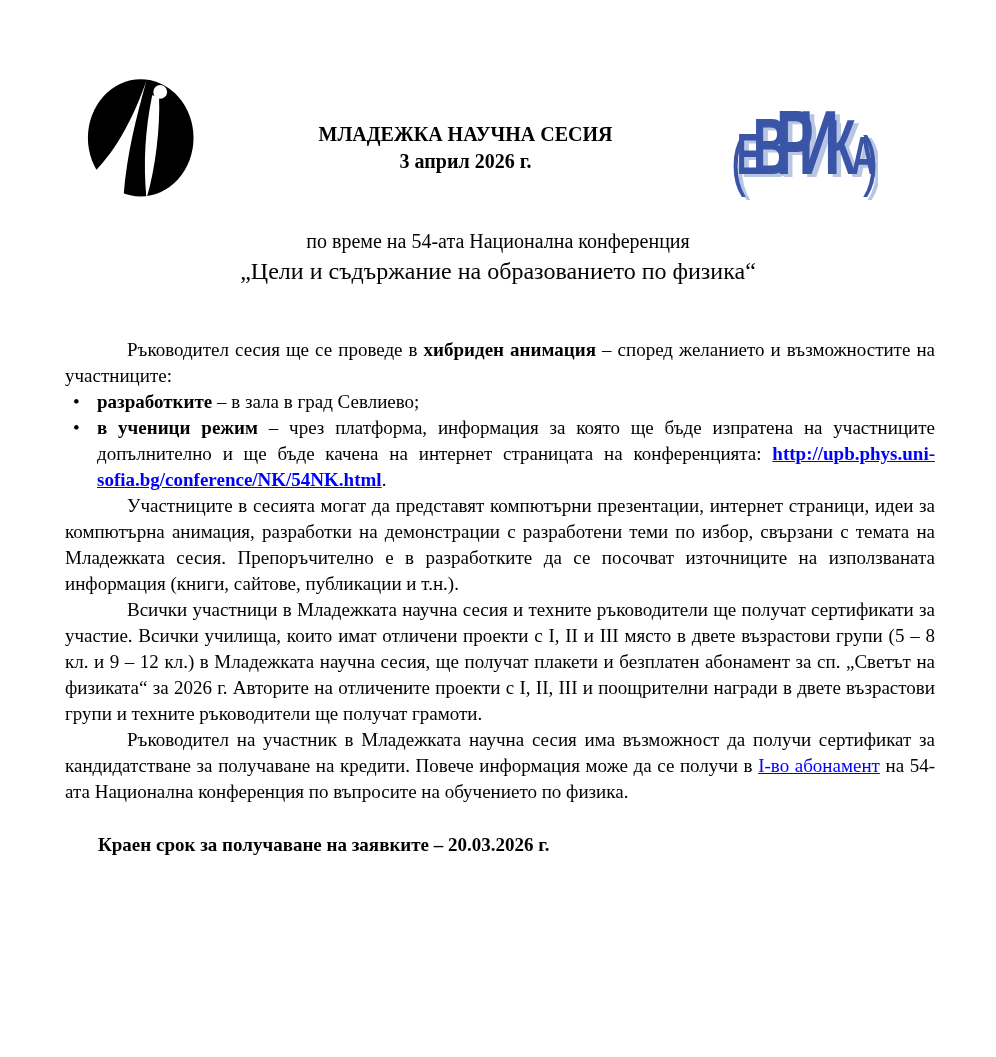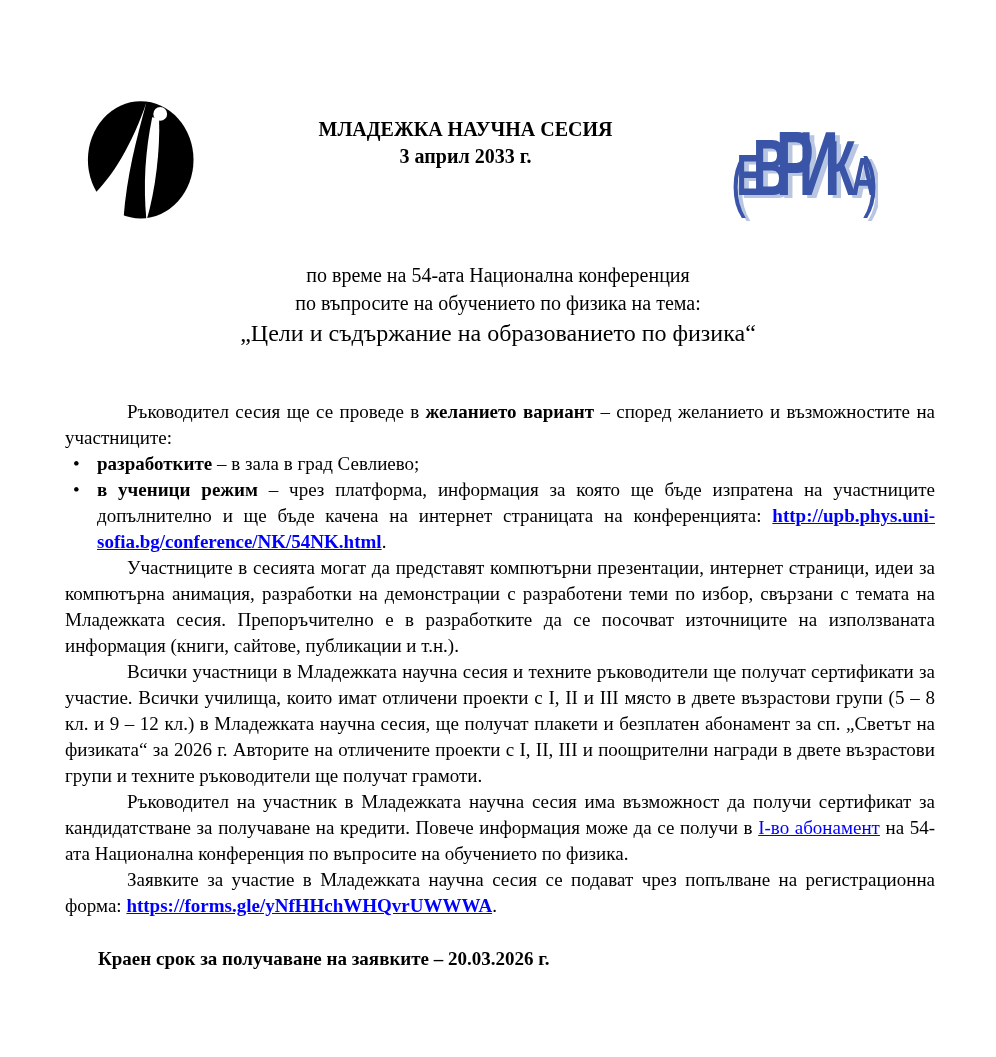--- a/index.html
+++ b/index.html
@@ -6,37 +6,37 @@
   body {
     width:996px; height:1057px;
     background:#ffffff;
     color:#000000;
     font-family:"Liberation Serif", serif;
     overflow:hidden;
   }
   
   .header-row {
     display:flex;
-    align-items:flex-start;
-    padding:99px 118px 0 85px;
+    align-items:center;
+    padding:77px 118px 0 85px;
   }
   .left-logo { width:116px; height:124px; flex:none; }
   .title-block {
     flex:1;
     text-align:center;
     padding-top:17px;
     font-size:20px;
     line-height:27px;
   }
   .title-block .line-b { font-weight:bold; }
   .right-logo { width:148px; height:123px; flex:none; }
 
   
   .subheader {
-    margin-top:38px;
+    margin-top:26px;
     text-align:center;
     font-size:20px;
     line-height:28px;
   }
   .subheader .big {
     font-size:24px;
     font-weight:normal;
     line-height:33px;
   }
 
@@ -70,21 +70,21 @@
 
   <svg class="left-logo" viewBox="0 0 100 108" aria-hidden="true">
     <ellipse cx="48" cy="53" rx="46" ry="51" fill="#000000"></ellipse>
     <path fill="#ffffff" d="M4 86 C 24 68 41 38 53 3 C 44 36 36 66 33 104 C 21 99 10 93 4 86 Z"></path>
     <path fill="#ffffff" d="M58 16 C 52 46 50 74 53 106 C 61 79 65 44 64 17 Z"></path>
     <circle cx="65" cy="13" r="6" fill="#ffffff"></circle>
   </svg>
 
   <div class="title-block">
     <div class="line-b">МЛАДЕЖКА НАУЧНА СЕСИЯ</div>
-    <div class="line-b">3 април 2033 г.</div>
+    <div class="line-b">3 април 2026 г.</div>
   </div>
 
   <svg class="right-logo" id="evrika-svg" viewBox="0 0 160 130" aria-hidden="true">
       <text transform="translate(14,115.5) scale(0.8,1.15)" text-anchor="middle" font-size="62" font-family="&quot;Liberation Sans&quot;, sans-serif" fill="#b9c6e2">(</text>
       <text transform="translate(25,105.5) scale(0.62,1)" text-anchor="middle" font-size="61.1" font-family="&quot;Liberation Sans&quot;, sans-serif" font-weight="bold" fill="#b9c6e2">Е</text>
       <text transform="translate(49,105.5) scale(0.62,1)" text-anchor="middle" font-size="86.1" font-family="&quot;Liberation Sans&quot;, sans-serif" font-weight="bold" fill="#b9c6e2">В</text>
       <text transform="translate(75,105.5) scale(0.62,1)" text-anchor="middle" font-size="98.6" font-family="&quot;Liberation Sans&quot;, sans-serif" font-weight="bold" fill="#b9c6e2">Р</text>
       <text transform="translate(101,105.5) scale(0.62,1)" text-anchor="middle" font-size="97.2" font-family="&quot;Liberation Sans&quot;, sans-serif" font-weight="bold" fill="#b9c6e2">И</text>
       <text transform="translate(125,105.5) scale(0.62,1)" text-anchor="middle" font-size="83.3" font-family="&quot;Liberation Sans&quot;, sans-serif" font-weight="bold" fill="#b9c6e2">К</text>
       <text transform="translate(149,105.5) scale(0.62,1)" text-anchor="middle" font-size="58.3" font-family="&quot;Liberation Sans&quot;, sans-serif" font-weight="bold" fill="#b9c6e2">А</text>
@@ -95,27 +95,25 @@
       <text transform="translate(70,102) scale(0.62,1)" text-anchor="middle" font-size="98.6" font-family="&quot;Liberation Sans&quot;, sans-serif" font-weight="bold" fill="#3a55a8">Р</text>
       <text transform="translate(96,102) scale(0.62,1)" text-anchor="middle" font-size="97.2" font-family="&quot;Liberation Sans&quot;, sans-serif" font-weight="bold" fill="#3a55a8">И</text>
       <text transform="translate(120,102) scale(0.62,1)" text-anchor="middle" font-size="83.3" font-family="&quot;Liberation Sans&quot;, sans-serif" font-weight="bold" fill="#3a55a8">К</text>
       <text transform="translate(144,102) scale(0.62,1)" text-anchor="middle" font-size="58.3" font-family="&quot;Liberation Sans&quot;, sans-serif" font-weight="bold" fill="#3a55a8">А</text>
       <text transform="translate(152,112) scale(0.8,1.15)" text-anchor="middle" font-size="62" font-family="&quot;Liberation Sans&quot;, sans-serif" fill="#3a55a8">)</text>
     </svg>
 </div>
 
 <div class="subheader">
   <div>по време на 54-ата Национална конференция</div>
-  <div>по въпросите на обучението по физика на тема:</div>
   <div class="big">„Цели и съдържание на образованието по физика“</div>
 </div>
 
 <div class="content" id="paragraphs">
-    <p class="para indent"><span>Ръководител сесия ще се проведе в </span><span class="b">желанието вариант</span><span> – според желанието и възможностите на участниците:</span></p>
+    <p class="para indent"><span>Ръководител сесия ще се проведе в </span><span class="b">хибриден анимация</span><span> – според желанието и възможностите на участниците:</span></p>
     <p class="para bullet"><span class="dot">•</span><span class="b">разработките</span><span> – в зала в град Севлиево;</span></p>
     <p class="para bullet"><span class="dot">•</span><span class="b">в ученици режим</span><span> – чрез платформа, информация за която ще бъде изпратена на участниците допълнително и ще бъде качена на интернет страницата на конференцията: </span><a href="#" class="link b">http://upb.phys.uni-sofia.bg/conference/NK/54NK.html</a><span>.</span></p>
     <p class="para indent"><span>Участниците в сесията могат да представят компютърни презентации, интернет страници, идеи за компютърна анимация, разработки на демонстрации с разработени теми по избор, свързани с темата на Младежката сесия. Препоръчително е в разработките да се посочват източниците на използваната информация (книги, сайтове, публикации и т.н.).</span></p>
     <p class="para indent"><span>Всички участници в Младежката научна сесия и техните ръководители ще получат сертификати за участие. Всички училища, които имат отличени проекти с I, II и III място в двете възрастови групи (5 – 8 кл. и 9 – 12 кл.) в Младежката научна сесия, ще получат плакети и безплатен абонамент за сп. „Светът на физиката“ за 2026 г. Авторите на отличените проекти с I, II, III и поощрителни награди в двете възрастови групи и техните ръководители ще получат грамоти.</span></p>
     <p class="para indent"><span>Ръководител на участник в Младежката научна сесия има възможност да получи сертификат за кандидатстване за получаване на кредити. Повече информация може да се получи в </span><a href="#" class="link">I-во абонамент</a><span> на 54-ата Национална конференция по въпросите на обучението по физика.</span></p>
-    <p class="para indent"><span>Заявките за участие в Младежката научна сесия се подават чрез попълване на регистрационна форма: </span><a href="#" class="link b">https://forms.gle/yNfHHchWHQvrUWWWA</a><span>.</span></p>
   </div>
 
 <div class="deadline">Краен срок за получаване на заявките – 20.03.2026 г.</div>
 
 </body></html>

